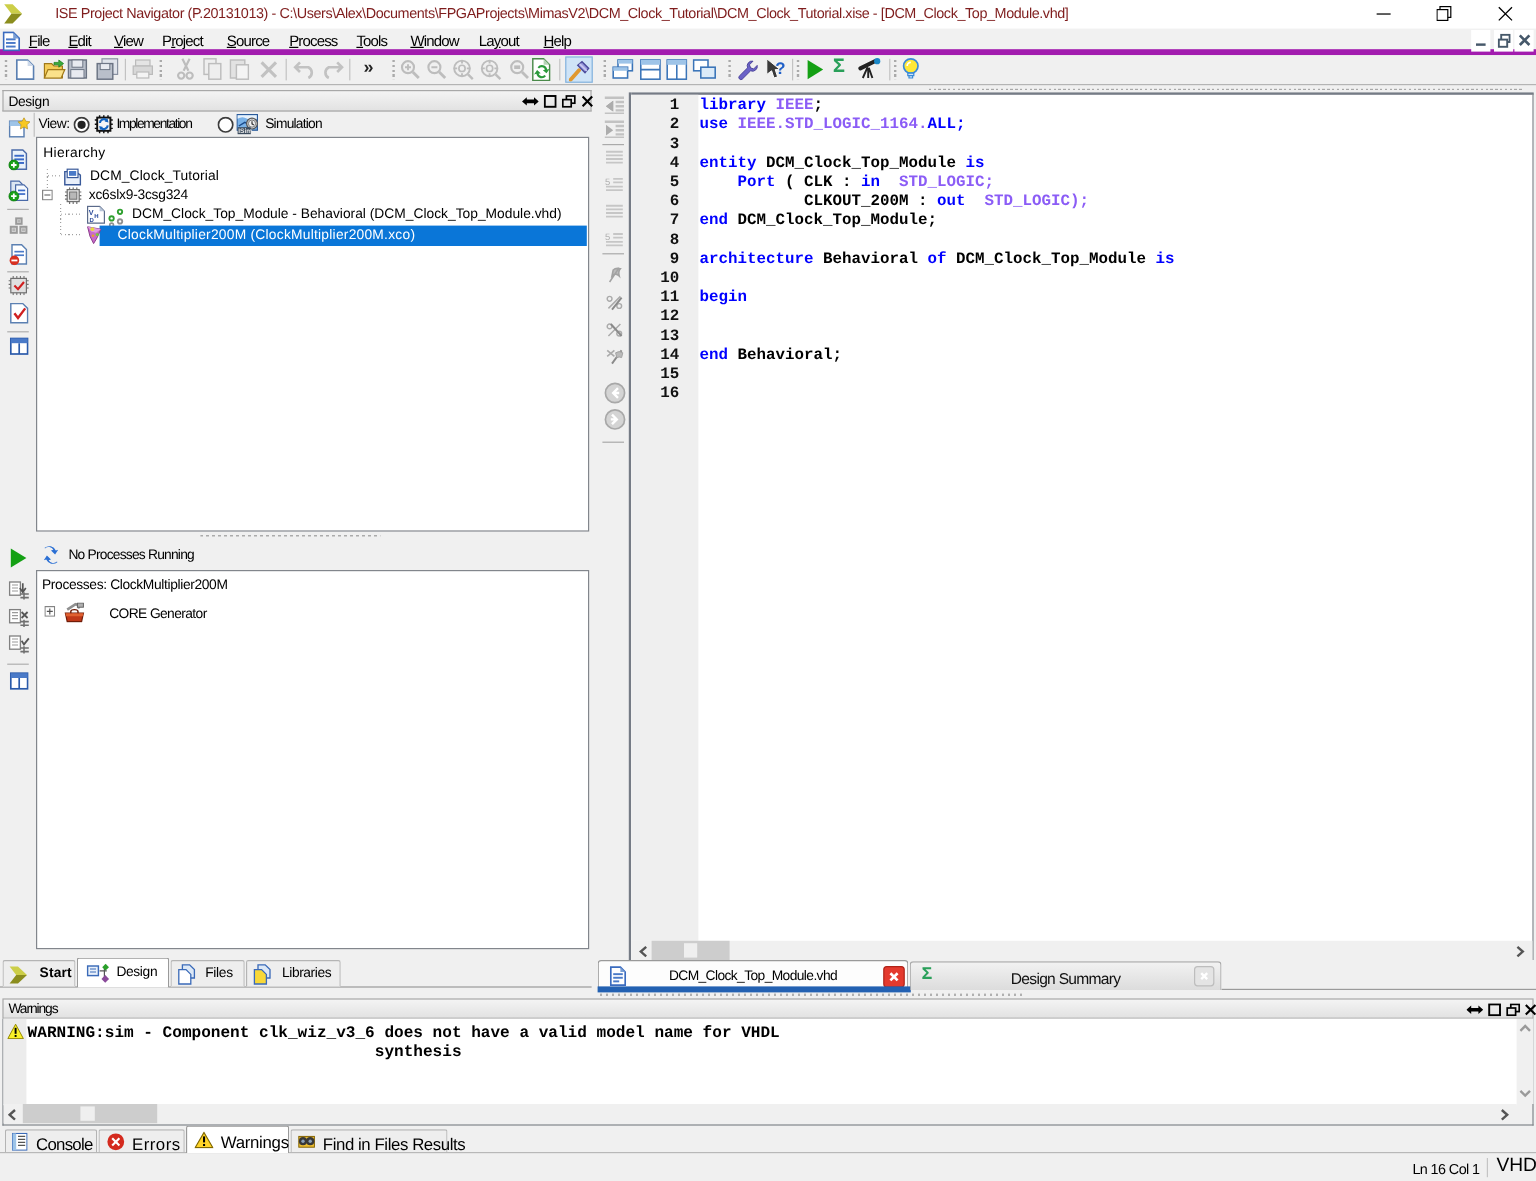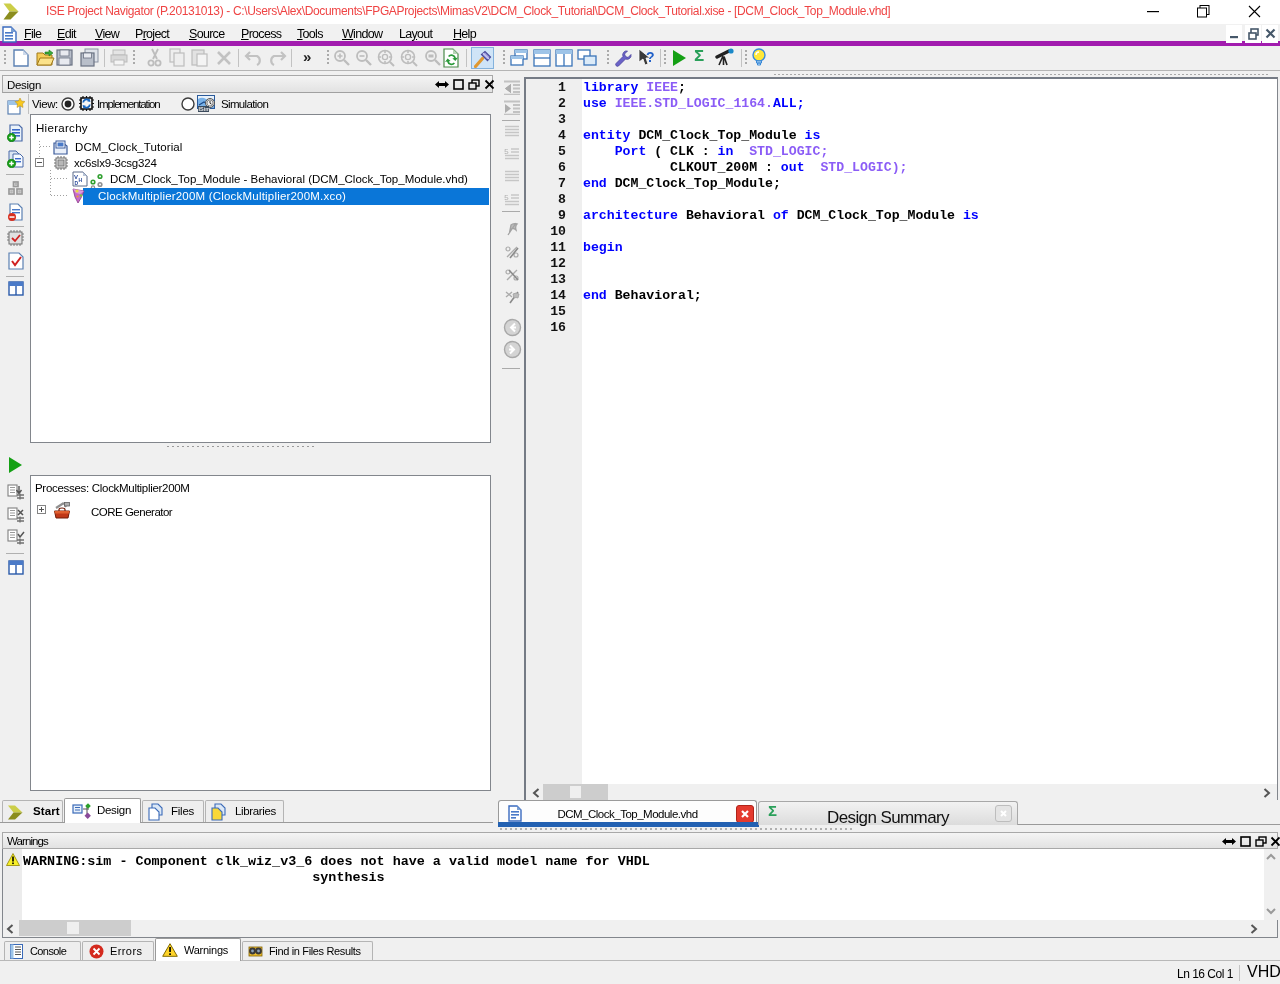--- a/index.html
+++ b/index.html
@@ -12,21 +12,21 @@
 svg { display:block; }
 </style>
 </head>
 <body>
 
 <div class="abs" style="left:0;top:0;width:1280px;height:24px;background:#ffffff;">
   <svg class="abs" style="left:2px;top:3px;" width="19" height="17" viewBox="0 0 19 17">
     <polygon points="1.5,0.5 8.5,0.5 16.5,8.5 7.5,8.5" fill="#ccce48"></polygon>
     <polygon points="7.5,8.5 16.5,8.5 8.5,16.5 1.5,16.5" fill="#8b8d1e"></polygon>
   </svg>
-  <div class="abs" style="left:46px;top:4px;font-size:12px;letter-spacing:-0.35px;color:#ef4444;">ISE Project Navigator (P.20131013) - C:\Users\Alex\Documents\FPGAProjects\MimasV2\DCM_Clock_Tutorial\DCM_Clock_Tutorial.xise - [DCM_Clock_Top_Module.vhd]</div>
+  <div class="abs" style="left:46px;top:4px;font-size:12px;letter-spacing:-0.35px;color:#7f1d1d;">ISE Project Navigator (P.20131013) - C:\Users\Alex\Documents\FPGAProjects\MimasV2\DCM_Clock_Tutorial\DCM_Clock_Tutorial.xise - [DCM_Clock_Top_Module.vhd]</div>
   <svg class="abs" style="left:1147px;top:11px;" width="12" height="2" viewBox="0 0 12 2">
       <rect width="12" height="1.2" fill="#000"></rect>
     </svg>
   <svg class="abs" style="left:1197px;top:5px;" width="13" height="13" viewBox="0 0 13 13">
     <rect x="3" y="0.5" width="9" height="9" fill="none" stroke="#000" stroke-width="1"></rect>
     <rect x="0.5" y="3" width="9" height="9" fill="#fff" stroke="#000" stroke-width="1"></rect>
   </svg>
   <svg class="abs" style="left:1248px;top:5px;" width="13" height="13" viewBox="0 0 13 13">
     <path d="M1,1 L12,12 M12,1 L1,12" stroke="#000" stroke-width="1.1"></path>
   </svg>
@@ -324,20 +324,27 @@
         <circle cx="6" cy="3" r="1.6" fill="#e8d840"></circle>
           <circle cx="10" cy="7.5" r="1.3" fill="#78c838"></circle>
           <circle cx="6.5" cy="8.5" r="1.1" fill="#e8a030"></circle>
       </svg>
       <div class="abs" style="left:67px;top:75px;color:#fff;letter-spacing:0.2px;">ClockMultiplier200M (ClockMultiplier200M.xco)</div>
     </div>
   </div>
 
   <div class="abs" style="left:165px;top:370px;width:150px;height:4px;background-image:repeating-linear-gradient(90deg,#9a9a9a 0 2px,transparent 2px 5px);background-size:100% 1px;background-position:0 1px;background-repeat:no-repeat;"></div>
 
+  <div class="abs" style="left:28px;top:377px;width:463px;height:22px;font-size:11.5px;">
+    <svg class="abs" style="left:4px;top:2px;" width="17" height="17" viewBox="0 0 17 17">
+      <path d="M3.2,2.5 a6,6 0 0 1 9.3,2.2 l2,-0.6 -2.6,4 -3.4,-3.4 2,-0.5 a4.5,4.5 0 0 0 -7,-1.2 z" fill="#2a6fd4"></path>
+      <path d="M13.8,14.5 a6,6 0 0 1 -9.3,-2.2 l-2,0.6 2.6,-4 3.4,3.4 -2,0.5 a4.5,4.5 0 0 0 7,1.2 z" fill="#2a6fd4"></path>
+    </svg>
+    <span class="abs" style="left:27px;top:5px;letter-spacing:-0.65px;">No Processes Running</span>
+  </div>
 
   <div class="abs" style="left:28px;top:400px;width:461px;height:316px;background:#fff;border:1px solid #82868c;">
     <div class="abs" style="left:4px;top:6px;font-size:11.5px;letter-spacing:-0.3px;">Processes: ClockMultiplier200M</div>
     <svg class="abs" style="left:6px;top:29px;" width="9" height="9" viewBox="0 0 9 9">
         <rect x="0.5" y="0.5" width="8" height="8" fill="#fff" stroke="#848484"></rect>
         <path d="M2,4.5 h5 M4.5,2 v5" stroke="#555" stroke-width="1"></path>
       </svg>
     <svg class="abs" style="left:22px;top:26px;" width="19" height="17" viewBox="0 0 19 17">
       <path d="M3,6 L10,1.5 L13.5,2.5 L12,5" stroke="#909090" stroke-width="2.2" fill="none"></path>
       <rect x="11.5" y="0.5" width="5" height="3.5" fill="#b0b0b0" stroke="#606060" stroke-width="0.8"></rect>
@@ -584,21 +591,21 @@
       <div class="abs" style="left:0;top:7px;width:100%;text-align:center;font-size:11.5px;letter-spacing:-0.5px;color:#000;">DCM_Clock_Top_Module.vhd</div>
       <div class="abs" style="left:237px;top:4px;width:18px;height:18px;background:#e43a2e;border:1px solid #b02318;border-radius:3px;">
         <svg style="margin:3px 0 0 3px" width="10" height="10" viewBox="0 0 10 10">
             <path d="M2,2 L8,8 M8,2 L2,8" stroke="#fff" stroke-width="2.2"></path>
           </svg>
       </div>
       <div class="abs" style="left:-1px;top:21px;width:261px;height:5px;background:#2361b2;"></div>
     </div>
     <div class="abs" style="left:260px;top:1px;width:260px;height:24px;background:linear-gradient(#f2f2f2,#dcdcdc);border:1px solid #a8a8a8;border-bottom:none;border-radius:3px 3px 0 0;">
       <div class="abs mono" style="left:9px;top:2px;font-size:15px;font-weight:bold;color:#2aa05a;">Σ</div>
-      <div class="abs" style="left:0;top:6px;width:100%;text-align:center;font-size:17px;letter-spacing:-0.6px;color:#111;">Design Summary</div>
+      <div class="abs" style="left:0;top:6px;width:100%;text-align:center;font-size:13px;letter-spacing:-0.6px;color:#111;">Design Summary</div>
       <div class="abs" style="left:236px;top:3px;width:17px;height:17px;background:#e4e4e4;border:1px solid #bdbdbd;border-radius:3px;">
         <svg style="margin:3px 0 0 3px" width="9" height="9" viewBox="0 0 9 9">
             <path d="M2,2 L7,7 M7,2 L2,7" stroke="#fff" stroke-width="2"></path>
           </svg>
       </div>
     </div>
     <div class="abs" style="left:520px;top:24px;width:262px;height:1px;background:#9a9a9a;"></div>
   </div>
 
   <div class="abs" style="left:0px;top:756px;width:352px;height:3px;background-image:repeating-linear-gradient(90deg,#b0b0b0 0 2px,transparent 2px 5px);background-size:100% 2px;background-repeat:no-repeat;"></div>
@@ -648,21 +655,21 @@
         </svg>
       <div class="abs" style="left:16px;top:0;width:112px;height:16px;background:#cdcdcd;"></div>
       <div class="abs" style="left:64px;top:2px;width:12px;height:12px;background:#efefef;"></div>
       <svg class="abs" style="left:1247px;top:4px;" width="8" height="10" viewBox="0 0 8 10">
           <path d="M1.5,1 L6,5 L1.5,9" stroke="#555" stroke-width="2" fill="none"></path>
         </svg>
     </div>
   </div>
 </div>
 
-<div id="constabs" class="abs" style="left:0;top:938px;width:1148px;height:25px;font-size:11px;padding-left:28px;">
+<div id="constabs" class="abs" style="left:0;top:938px;width:1148px;height:25px;font-size:14px;padding-left:28px;">
   <div class="abs" style="left:0;top:22px;width:1280px;height:1px;background:#b8b8b8;"></div>
   <div class="abs" style="left:4px;top:3px;width:77px;height:19px;background:#eeeeee;border:1px solid #b4b4b4;border-bottom:none;border-radius:2px 2px 0 0;">
     <svg class="abs" style="left:5px;top:2px;" width="13" height="15" viewBox="0 0 13 15">
       <rect x="0.5" y="0.5" width="12" height="14" fill="#fff" stroke="#3a6ab8" stroke-width="1"></rect>
       <rect x="0.5" y="0.5" width="3" height="14" fill="#9ec4e8"></rect>
       <path d="M5,3 h6 M5,5.5 h6 M5,8 h6 M5,10.5 h6" stroke="#555" stroke-width="1"></path>
     </svg>
     <span class="abs" style="left:25px;top:3px;letter-spacing:-0.6px;">Console</span>
   </div>
   <div class="abs" style="left:82px;top:3px;width:72px;height:19px;background:#eeeeee;border:1px solid #b4b4b4;border-bottom:none;border-radius:2px 2px 0 0;">

